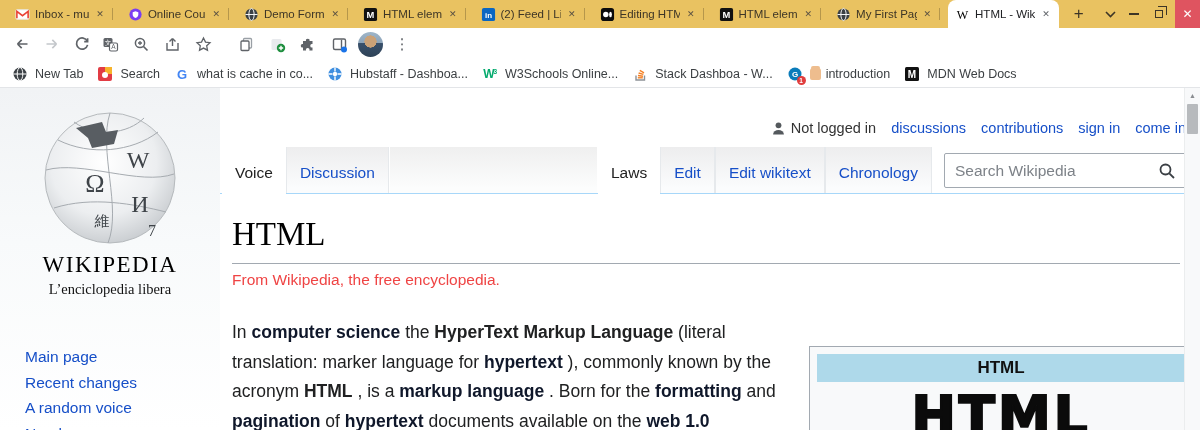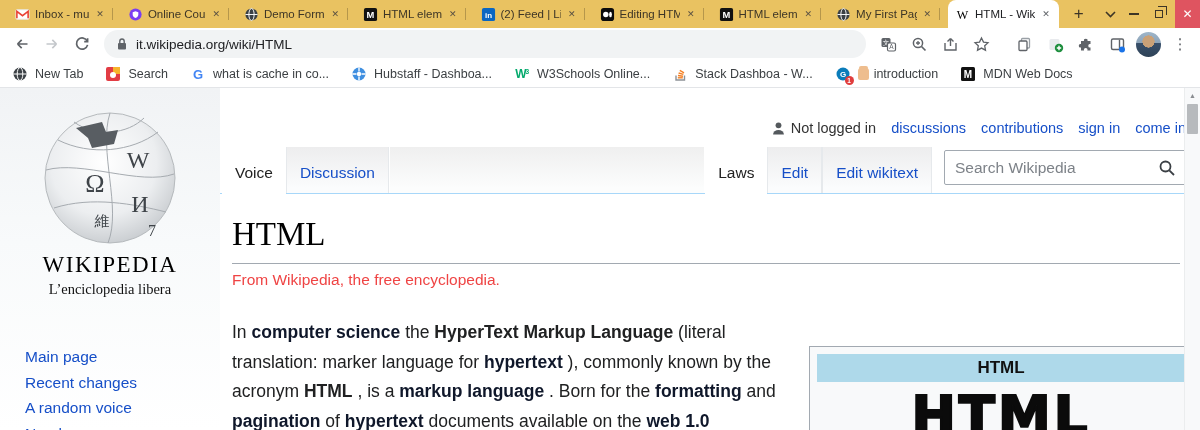--- a/index.html
+++ b/index.html
@@ -33,21 +33,21 @@
   .urltext { font-size:13.5px; color:#202124; white-space:nowrap; }
   .chromeicons { display:flex; align-items:center; gap:7px; }
   .cibtn { width:24px; height:24px; border:none; background:transparent; display:flex; align-items:center; justify-content:center; }
   .cibtn.extgap { margin-left:12px; }
   .avatar { width:25px; height:25px; border-radius:50%; border:none;
     background:
       radial-gradient(circle at 50% 38%, #caa177 0 30%, transparent 31%),
       linear-gradient(180deg,#9fb6c9 0%, #8ca3b8 45%, #39506b 46%, #2e4257 100%); }
   .menudots { font-size:15px; color:#5f6368; letter-spacing:0; }
 
-  .bookmarksbar { height:28px; background:#fff; border-bottom:1px solid #e3e5e8; display:flex; align-items:center; padding:0 12px; gap:22px; }
+  .bookmarksbar { height:28px; background:#fff; border-bottom:1px solid #e3e5e8; display:flex; align-items:center; padding:0 12px; gap:14px; }
   .bm { display:flex; align-items:center; gap:7px; font-size:12.5px; color:#3c4043; white-space:nowrap; }
   .bm .bmicon { position:relative; width:16px; height:16px; flex:none; }
   .bm .badge { position:absolute; right:-3px; bottom:-3px; width:9px; height:9px; background:#e03d3d; border-radius:50%;
     color:#fff; font-size:6.5px; line-height:9px; text-align:center; font-weight:bold; }
   .hand { width:11px; height:12px; background:#eebd8e; border-radius:3px 3px 2px 2px; position:relative; flex:none; margin-right:-2px; }
   .hand::before { content:""; position:absolute; top:-2px; left:1px; width:9px; height:4px; background:#eebd8e; border-radius:2px; }
 
   
   .page { position:relative; height:342px; background:#fff; display:flex; }
   .wsidebar { width:220px; flex:none; background:linear-gradient(180deg,#f1f3f5 0%, #f8fafb 45%, #ffffff 100%); }
@@ -55,21 +55,21 @@
   .brand { font-family:"Liberation Serif", serif; font-size:23px; letter-spacing:1.5px; color:#000; margin-top:2px; }
   .tagline { font-family:"Liberation Serif", serif; font-size:14.5px; color:#111; margin-top:3px; }
   .sidelinks { margin:46px 0 0 25px; list-style:none; }
   .sidelinks li { font-size:15.5px; line-height:25.5px; color:#164fc8; cursor:pointer; }
 
   .wcontent { position:relative; flex:1; min-width:0; background:#fff; }
   .personalbar { position:absolute; top:32px; right:14px; display:flex; align-items:center; gap:15px; font-size:14.5px; }
   .personalbar .status { color:#333; display:flex; align-items:center; gap:5px; }
   .personalbar .plink { color:#164fc8; cursor:pointer; }
 
-  .wtabs { display:flex; align-items:center; height:47px; margin-top:59px; border-bottom:1px solid #a7d7f9; padding-left:2px; }
+  .wtabs { display:flex; align-items:flex-end; height:47px; margin-top:59px; border-bottom:1px solid #a7d7f9; padding-left:2px; }
   .wtab { height:46px; display:flex; align-items:flex-end; padding:0 13px 11px 13px; font-size:15.5px; white-space:nowrap; }
   .wtab.inactive { background:linear-gradient(180deg,#ededee 0%, #fbfcfd 90%); border-left:1px solid #e6e9ec; border-right:1px solid #e6e9ec;
     color:#164fc8; cursor:pointer; }
   .wtab.activewh { background:#fff; color:#222; margin-bottom:-1px; border-bottom:1px solid #fff; }
   .wtab-gap { flex:1; height:46px; background:linear-gradient(180deg,#efefef 0%, #fcfdfd 90%); margin:0 1px; }
   .wsearch { width:242px; height:35px; margin:0 14px 5px 12px; background:#fff; border:1px solid #a2a9b1; border-radius:2px;
     display:flex; align-items:center; }
   .wsearch input { flex:1; border:none; outline:none; font-size:15.5px; padding:0 6px 0 10px; color:#222; background:transparent; min-width:0;
     font-family:"Liberation Sans", sans-serif; }
   .wsearch input::placeholder { color:#7d8288; }
@@ -197,27 +197,20 @@
     <svg width="16" height="16" viewBox="0 0 16 16">
         <path d="M2.5 8 H12.5 M12.5 8 l-4.2 -4.2 M12.5 8 l-4.2 4.2" fill="none" stroke="#c4c7cb" stroke-width="1.7"></path>
       </svg>
   </button>
   <button class="navbtn">
     <svg width="16" height="16" viewBox="0 0 16 16">
         <path d="M13.2 5.1 A5.6 5.6 0 1 0 13.6 8.9" fill="none" stroke="#5f6368" stroke-width="1.7"></path>
         <path d="M13.6 2.2 v3.4 h-3.4" fill="none" stroke="#5f6368" stroke-width="1.7"></path>
       </svg>
   </button>
-  <div class="urlpill">
-    <svg width="12" height="14" viewBox="0 0 12 14">
-        <rect x="2" y="6" width="8" height="6.5" rx="1" fill="#5f6368"></rect>
-        <path d="M3.8 6 V4.2 a2.2 2.2 0 0 1 4.4 0 V6" fill="none" stroke="#5f6368" stroke-width="1.4"></path>
-      </svg>
-    <span class="urltext">it.wikipedia.org/wiki/HTML</span>
-  </div>
   <div class="chromeicons">
     <button class="cibtn">
       <svg width="17" height="17" viewBox="0 0 17 17">
           <rect x="1.5" y="2" width="9" height="9" rx="1.5" fill="#5f6368"></rect>
           <text x="6" y="9.3" font-size="6.5" fill="#fff" text-anchor="middle" font-family="Liberation Sans, sans-serif">文</text>
           <rect x="7.5" y="7" width="8" height="8" rx="1.5" fill="#fff" stroke="#5f6368" stroke-width="1.2"></rect>
           <text x="11.5" y="13.2" font-size="6.5" fill="#5f6368" text-anchor="middle" font-family="Liberation Sans, sans-serif">A</text>
         </svg>
     </button>
     <button class="cibtn">
@@ -389,20 +382,21 @@
       <span class="plink">come in</span>
     </div>
 
     <div class="wtabs">
       <div class="wtab activewh">Voice</div>
       <div class="wtab inactive">Discussion</div>
       <div class="wtab-gap"></div>
       <div class="wtab activewh">Laws</div>
       <div class="wtab inactive">Edit</div>
       <div class="wtab inactive">Edit wikitext</div>
+      <div class="wtab inactive">Chronology</div>
       <div class="wsearch">
         <input type="text" placeholder="Search Wikipedia" style="">
         <button class="sbtn">
           <svg width="18" height="18" viewBox="0 0 18 18">
               <circle cx="7.5" cy="7.5" r="5" fill="none" stroke="#3a3f44" stroke-width="1.8"></circle>
               <line x1="11.3" y1="11.3" x2="16" y2="16" stroke="#3a3f44" stroke-width="1.8"></line>
             </svg>
         </button>
       </div>
     </div>

